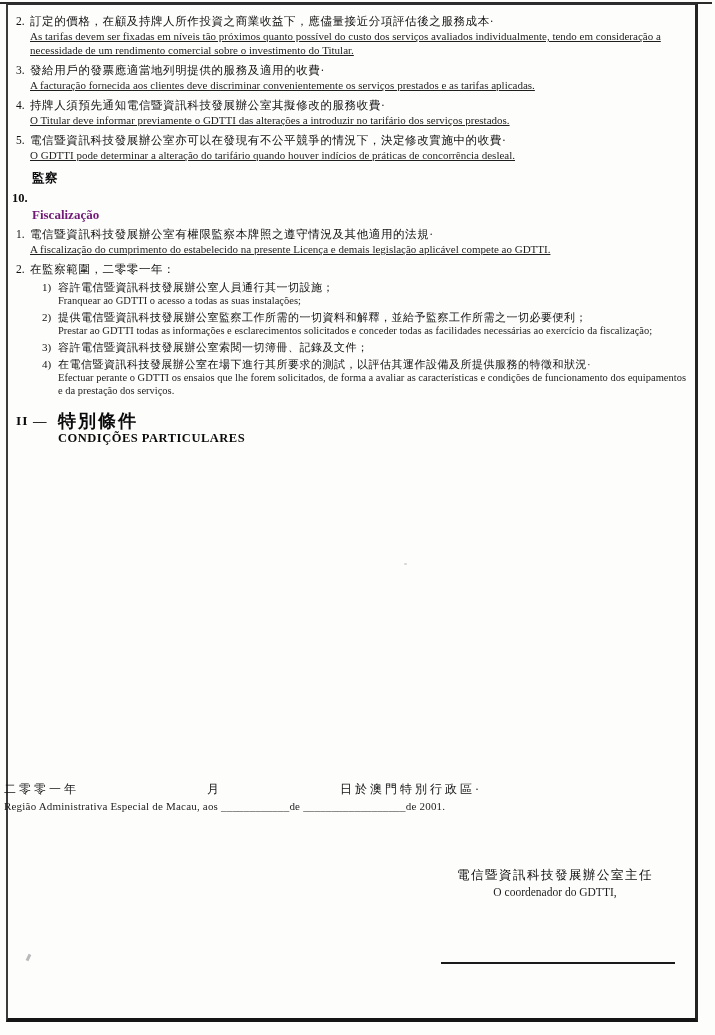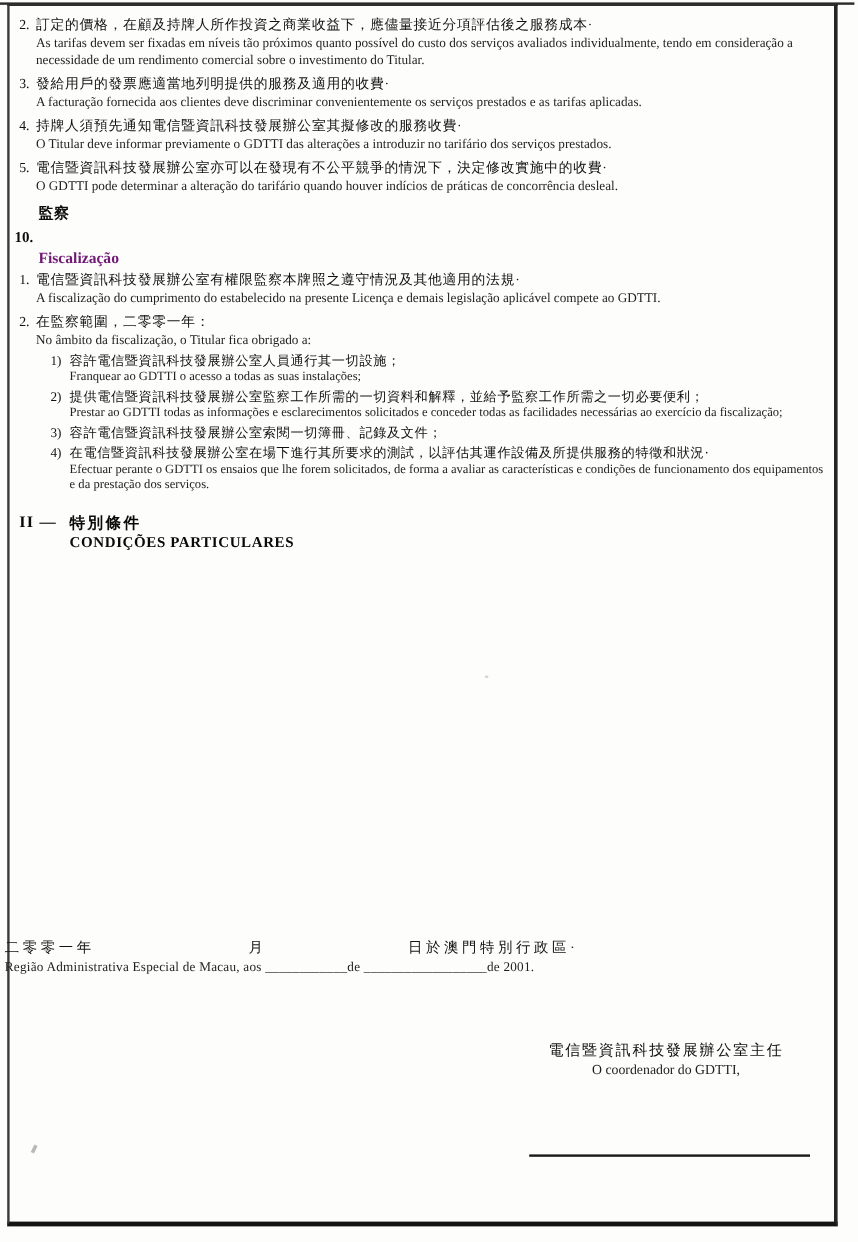--- a/index.html
+++ b/index.html
@@ -8,36 +8,36 @@
   .sheet{position:absolute;left:0;top:0;width:715px;height:1035px;background:#fdfdfc;}
   .topline{position:absolute;left:0;top:2px;width:712px;height:2px;background:#2a2a2a;}
   .frame{position:absolute;left:6px;top:3px;right:17px;bottom:13px;
          border-top:2px solid #2e2e2e;border-left:2px solid #3a3a3a;
          border-right:3px solid #242424;border-bottom:4px solid #151515;}
   .content{position:absolute;left:16px;top:13px;width:672px;}
   
   .item{margin-bottom:5px;}
   .zh-line{font-size:11.5px;line-height:16px;color:#111;letter-spacing:0.6px;display:flex;}
   .zh-num{flex:0 0 14px;letter-spacing:0;}
-  .pt-line{font-size:11px;line-height:14px;color:#1f1f1f;margin-left:14px;}
+  .pt-line{font-size:11px;line-height:14px;color:#1f1f1f;margin-left:14px;text-decoration:underline;}
   
   .sec-head{margin-top:8px;margin-bottom:4px;}
   .sec-zh{font-size:12.5px;font-weight:bold;line-height:17px;color:#0d0d0d;display:flex;letter-spacing:0.5px;}
   .sec-num{flex:0 0 20px;margin-left:-4px;letter-spacing:0;margin-top:20px;}
   .sec-pt{font-size:13px;font-weight:bold;line-height:15px;margin-left:16px;color:#701a75;}
   
   .subitems{margin-left:26px;margin-top:3px;}
   .subitem{margin-bottom:3px;}
   .sub-zh{font-size:11px;line-height:14px;color:#111;letter-spacing:0.5px;display:flex;}
   .sub-num{flex:0 0 16px;letter-spacing:0;}
   .sub-pt{font-size:10.5px;line-height:13px;color:#222;margin-left:16px;}
   
   .part2{margin-top:16px;display:flex;}
   .part2-roman{font-size:13.5px;font-weight:bold;flex:0 0 42px;letter-spacing:1px;color:#0a0a0a;}
-  .part2-zh{font-size:13px;font-weight:bold;letter-spacing:2px;color:#0a0a0a;line-height:17px;}
+  .part2-zh{font-size:18px;font-weight:bold;letter-spacing:2px;color:#0a0a0a;line-height:17px;}
   .part2-pt{font-size:12.5px;font-weight:bold;letter-spacing:0.5px;color:#0a0a0a;line-height:16px;}
   
   .dateline{position:absolute;left:4px;top:781px;width:660px;}
   .date-zh{font-size:12px;color:#111;letter-spacing:3px;line-height:16px;}
   .date-zh .gap1{display:inline-block;width:128px;}
   .date-zh .gap2{display:inline-block;width:118px;}
   .date-pt{font-size:11px;color:#1f1f1f;line-height:15px;margin-top:2px;letter-spacing:0.2px;}
   .sigblock{position:absolute;left:420px;top:866px;width:270px;text-align:center;}
   .sig-zh{font-size:12.5px;color:#0f0f0f;letter-spacing:1.5px;line-height:18px;}
   .sig-pt{font-size:11.5px;color:#1d1d1d;line-height:15px;margin-top:1px;}
@@ -100,21 +100,20 @@
         <span>電信暨資訊科技發展辦公室有權限監察本牌照之遵守情況及其他適用的法規·</span>
       </div>
       <div class="pt-line">A fiscalização do cumprimento do estabelecido na presente Licença e demais legislação aplicável compete ao GDTTI.</div>
     </div>
 
     <div class="item">
       <div class="zh-line">
         <span class="zh-num">2.</span>
         <span>在監察範圍，二零零一年：</span>
       </div>
-      <div class="pt-line">No âmbito da fiscalização, o Titular fica obrigado a:</div>
 
       <div class="subitems">
         <div class="subitem">
           <div class="sub-zh">
             <span class="sub-num">1)</span>
             <span>容許電信暨資訊科技發展辦公室人員通行其一切設施；</span>
           </div>
           <div class="sub-pt">Franquear ao GDTTI o acesso a todas as suas instalações;</div>
         </div>
         <div class="subitem">

